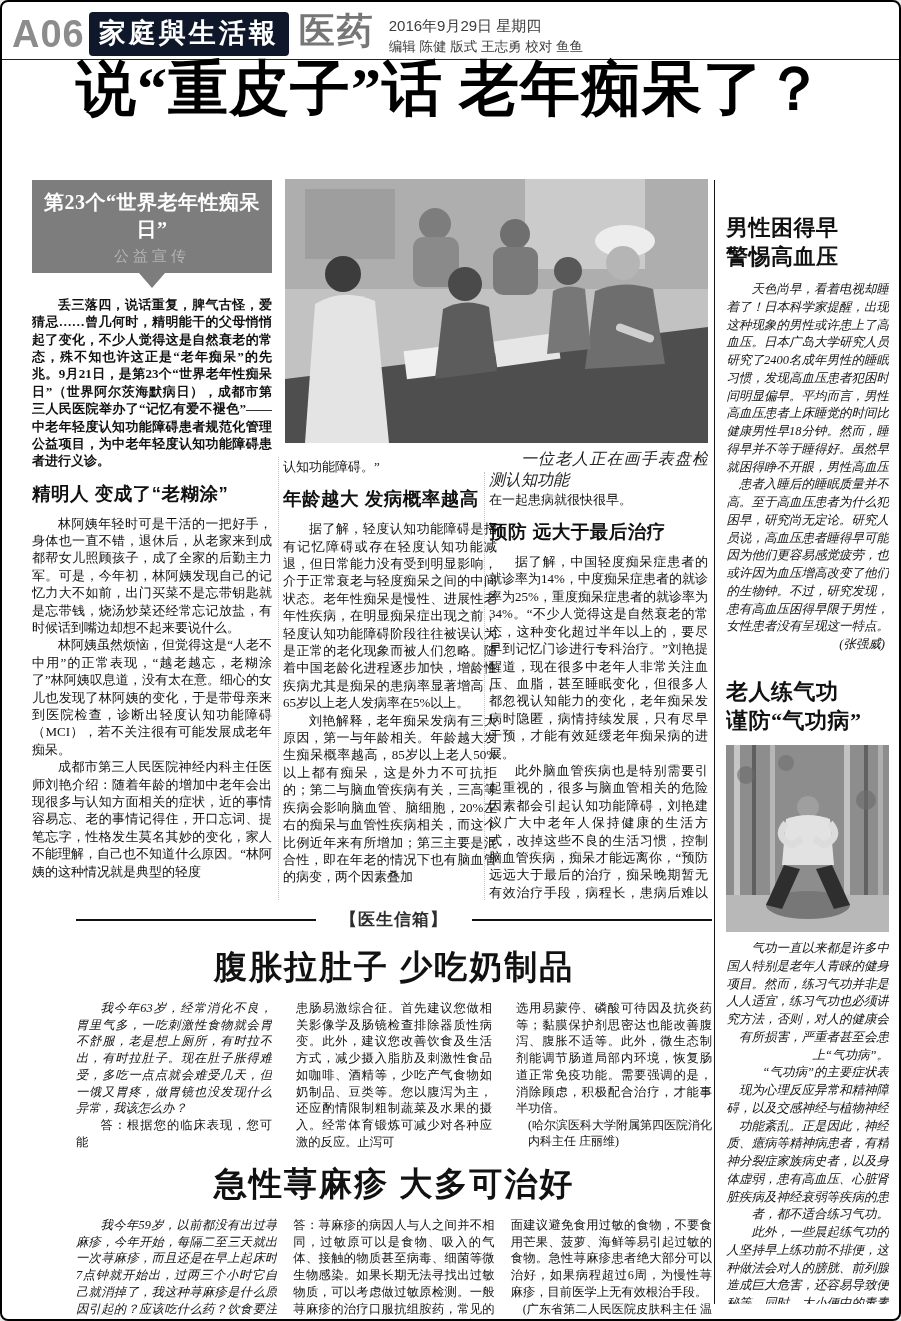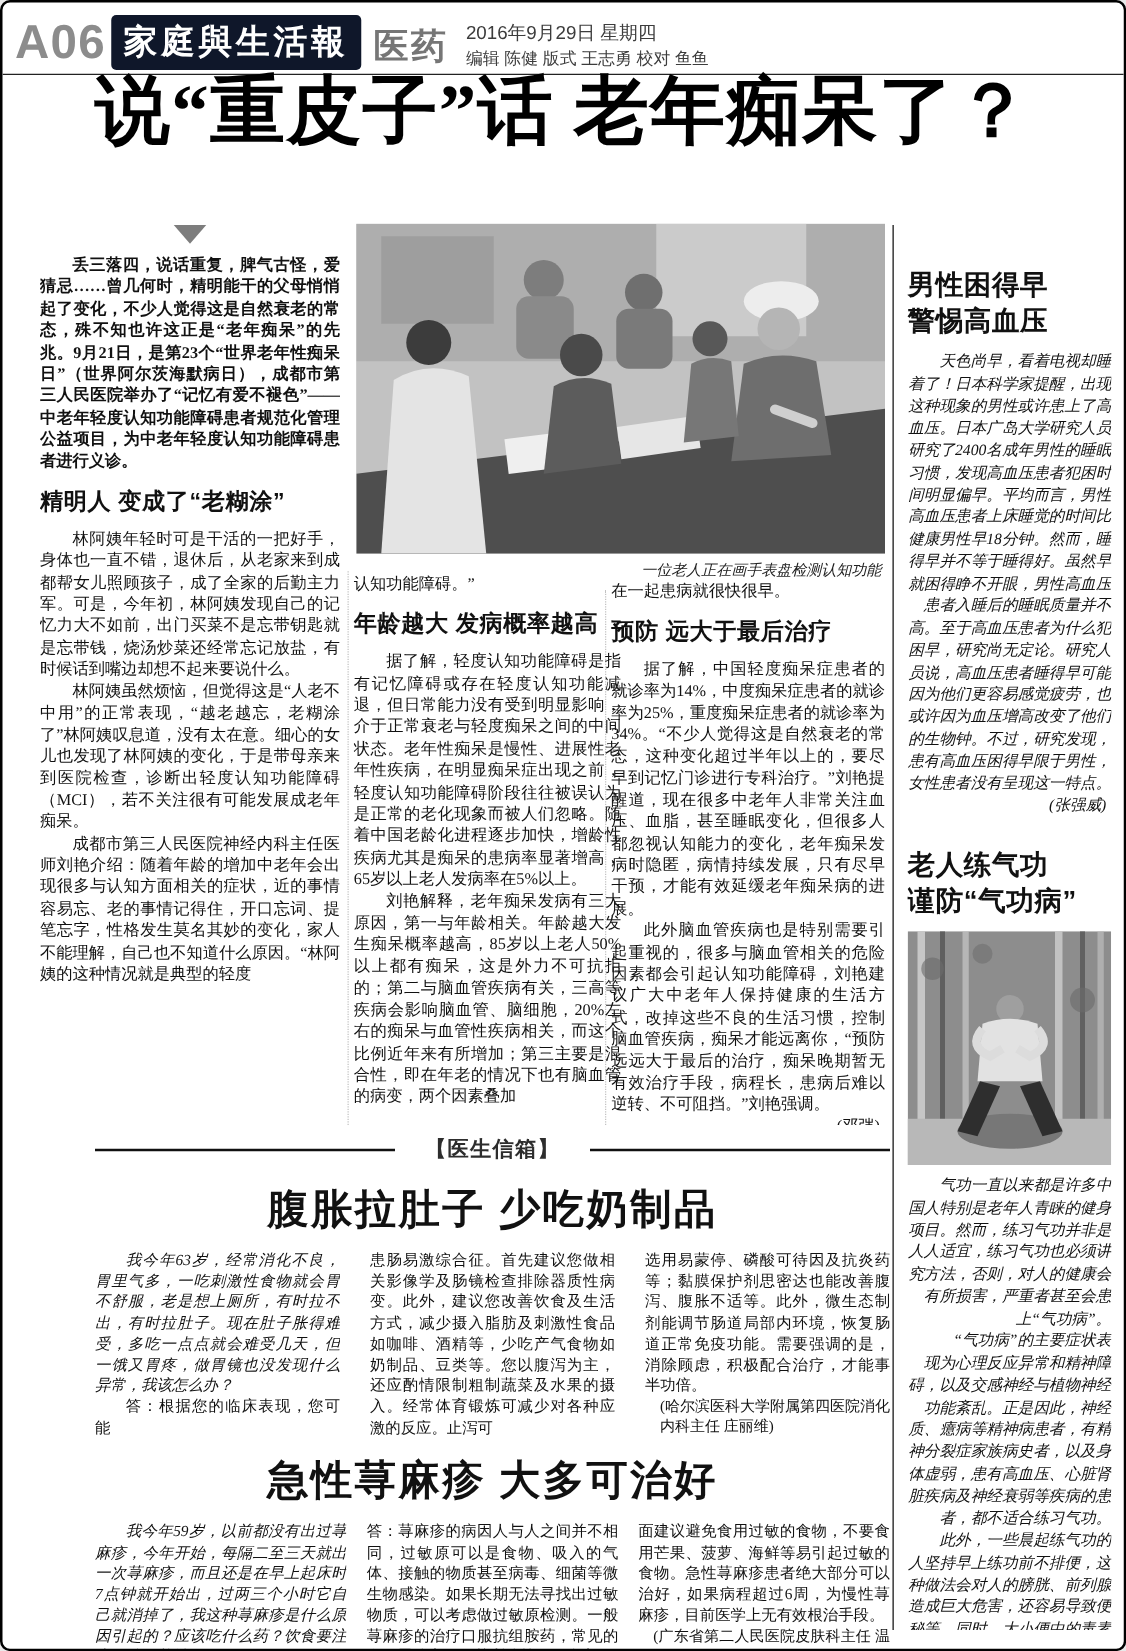--- a/index.html
+++ b/index.html
@@ -4,21 +4,21 @@
 <style>
   html,body{margin:0;padding:0;background:#e9e9e9;}
   .page{position:relative;width:901px;height:1321px;margin:0 auto;background:#fff;
         border:2px solid #000;border-radius:8px;box-sizing:border-box;overflow:hidden;
         font-family:"Liberation Serif","DejaVu Serif",serif;color:#111;}
   
   .hdr{position:absolute;top:8px;left:10px;right:10px;height:46px;display:flex;align-items:flex-end;}
   .pageno{font-family:"Liberation Sans","DejaVu Sans",sans-serif;font-size:38px;font-weight:bold;color:#8c8c8c;letter-spacing:1px;}
   .logo{margin-left:4px;background:#0f172a;color:#fff;border-radius:4px;padding:3px 10px 5px;
         font-size:27px;font-weight:bold;letter-spacing:3px;white-space:nowrap;}
-  .secname{margin-left:10px;font-family:"Liberation Sans","DejaVu Sans",sans-serif;font-size:28px;font-weight:bold;color:#767676;letter-spacing:2px;}
+  .secname{margin-left:10px;font-family:"Liberation Sans","DejaVu Sans",sans-serif;font-size:36px;font-weight:bold;color:#767676;letter-spacing:2px;}
   .meta{margin-left:14px;font-family:"Liberation Sans","DejaVu Sans",sans-serif;color:#3c3c3c;}
   .meta .d1{font-size:15px;}
   .meta .d2{font-size:13.5px;margin-top:2px;}
   .headrule{position:absolute;top:57px;left:0;right:0;border-top:1.5px solid #222;}
   
   .headline{position:absolute;top:47px;left:0;right:0;margin:0;text-align:center;
             font-size:60px;font-weight:900;letter-spacing:1px;color:#000;}
   
   .col{position:absolute;overflow:hidden;text-align:justify;font-size:13px;line-height:1.34;}
   .col p{margin:0;text-indent:2em;}
@@ -28,27 +28,27 @@
   .byline{text-align:right;text-indent:0 !important;padding-right:4px;}
   
   .promo{background:#7d7d7d;color:#fff;text-align:center;padding:9px 4px 7px;}
   .promo .t{font-size:20px;font-weight:bold;letter-spacing:.5px;}
   .promo .s{font-size:15px;color:#b3b3b3;margin-top:3px;letter-spacing:4px;}
   .promo-arrow{width:0;height:0;margin:0 auto 8px;border:13px solid transparent;border-top:15px solid #7d7d7d;border-bottom:0;}
   .lead{font-weight:bold;}
   .lead p{margin:0;text-indent:2em;}
   
   .photo{position:absolute;overflow:hidden;background:#c9c9c9;}
-  .caption{font-style:italic;font-size:12px;text-indent:0;margin-bottom:2px;color:#222;}
+  .caption{font-style:italic;font-size:16px;text-indent:0;margin-bottom:2px;color:#222;}
   
   .colsep{position:absolute;border-left:1px dotted #c2c2c2;}
   .vrule{position:absolute;border-left:1px solid #111;}
   
   .rightcol{position:absolute;left:724px;top:190px;width:163px;height:1112px;overflow:hidden;}
-  .rightcol h2{font-family:Liberation Sans, sans-serif;font-size:22px;line-height:1.3;
+  .rightcol h2{font-family:Liberation Serif, serif;font-size:22px;line-height:1.3;
                font-weight:bold;margin:0 0 10px;letter-spacing:.5px;}
   .kai{font-style:italic;font-size:12.5px;line-height:1.42;text-align:justify;}
   .kai p{margin:0;text-indent:2em;text-align:right;}
   .rc-art2{margin-top:24px;}
   .rc-photo{width:163px;height:187px;margin:6px 0 8px;}
   
   .mailbox{position:absolute;left:74px;top:906px;width:636px;}
   .mb-rule{display:flex;align-items:center;gap:24px;text-align:center;}
   .mb-rule .line{flex:1;border-top:2px solid #111;}
   .mb-label{font-family:"Liberation Sans","DejaVu Sans",sans-serif;font-size:17px;font-weight:bold;color:#2d2d2d;letter-spacing:1px;}
@@ -74,20 +74,24 @@
     <div class="meta">
       <div class="d1">2016年9月29日  星期四</div>
       <div class="d2">编辑 陈健  版式 王志勇  校对 鱼鱼</div>
     </div>
   </header>
   <div class="headrule"></div>
 
   <h1 class="headline">说“重皮子”话  老年痴呆了？</h1>
 
   <div class="col" style="left:30px;top:178px;width:240px;height:722px;">
+    <div class="promo">
+      <div class="t">第23个“世界老年性痴呆日”</div>
+      <div class="s">公益宣传</div>
+    </div>
     <div class="promo-arrow"></div>
     <div class="lead">
       <p>丢三落四，说话重复，脾气古怪，爱猜忌……曾几何时，精明能干的父母悄悄起了变化，不少人觉得这是自然衰老的常态，殊不知也许这正是“老年痴呆”的先兆。9月21日，是第23个“世界老年性痴呆日”（世界阿尔茨海默病日），成都市第三人民医院举办了“记忆有爱不褪色”——中老年轻度认知功能障碍患者规范化管理公益项目，为中老年轻度认知功能障碍患者进行义诊。</p>
     </div>
     <h3 class="subhead">精明人 变成了“老糊涂”</h3>
     <p>林阿姨年轻时可是干活的一把好手，身体也一直不错，退休后，从老家来到成都帮女儿照顾孩子，成了全家的后勤主力军。可是，今年初，林阿姨发现自己的记忆力大不如前，出门买菜不是忘带钥匙就是忘带钱，烧汤炒菜还经常忘记放盐，有时候话到嘴边却想不起来要说什么。</p>
     <p>林阿姨虽然烦恼，但觉得这是“人老不中用”的正常表现，“越老越忘，老糊涂了”林阿姨叹息道，没有太在意。细心的女儿也发现了林阿姨的变化，于是带母亲来到医院检查，诊断出轻度认知功能障碍（MCI），若不关注很有可能发展成老年痴呆。</p>
     <p>成都市第三人民医院神经内科主任医师刘艳介绍：随着年龄的增加中老年会出现很多与认知方面相关的症状，近的事情容易忘、老的事情记得住，开口忘词、提笔忘字，性格发生莫名其妙的变化，家人不能理解，自己也不知道什么原因。“林阿姨的这种情况就是典型的轻度</p>
   </div>
 

